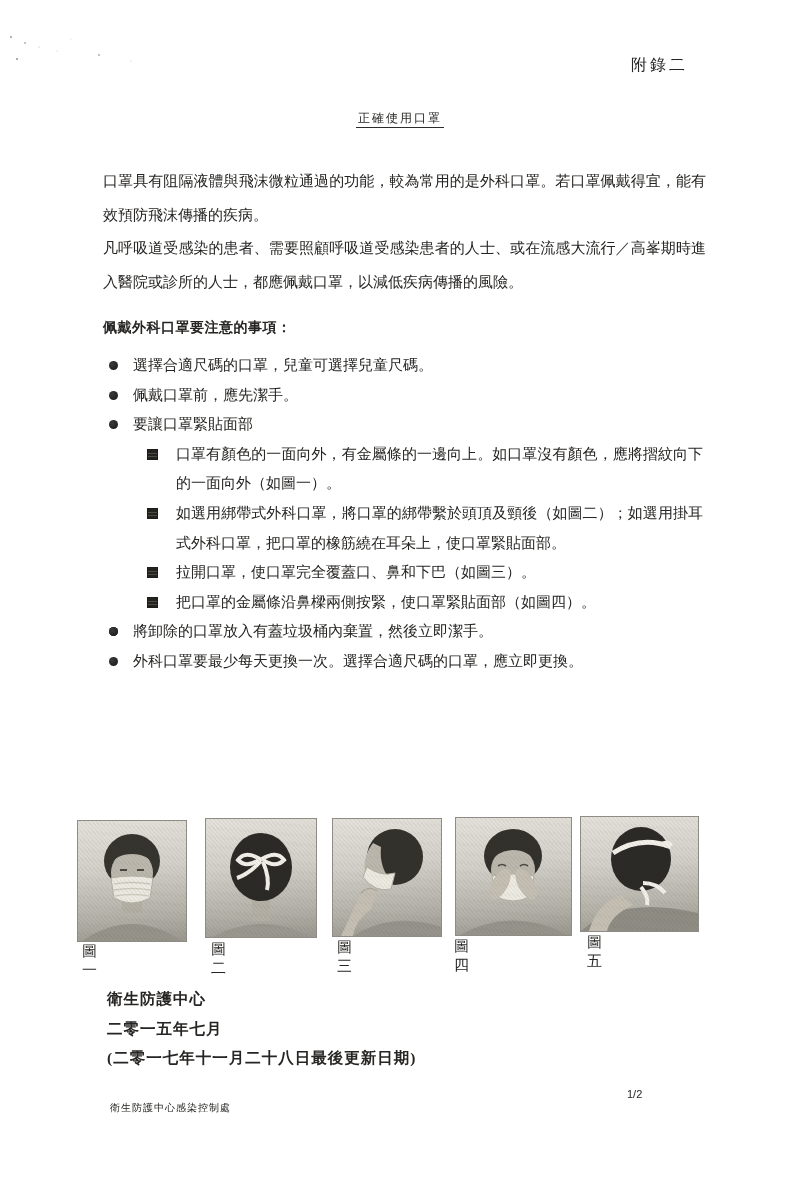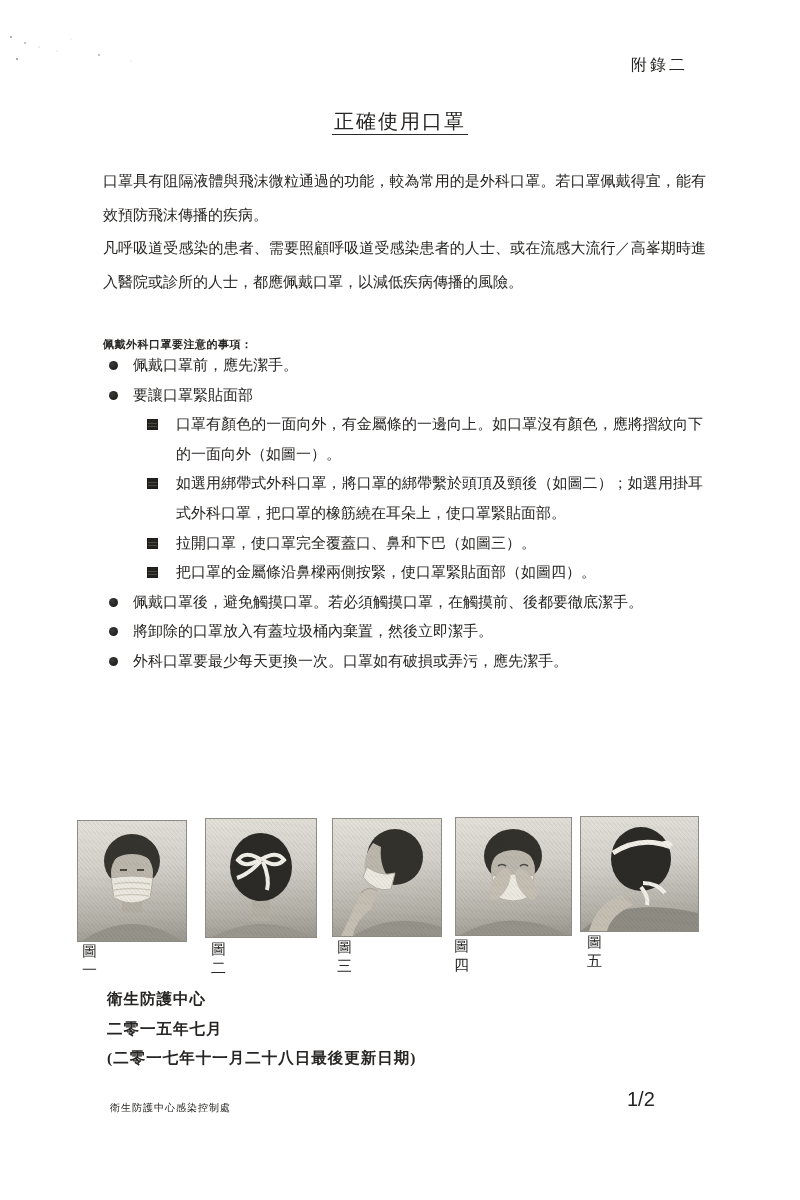--- a/index.html
+++ b/index.html
@@ -10,45 +10,45 @@
     color:#262523;
   }
   .page{position:absolute;inset:0;}
   
   .speck{position:absolute;width:2px;height:2px;background:#9a9a98;border-radius:50%;
     box-shadow:14px 6px 0 0 #b0b0ae, 28px 10px 0 -.5px #a5a5a3, 46px 14px 0 -.5px #bdbdbb,
                60px 2px 0 -.5px #c6c6c4, 88px 18px 0 0 #aeaeac, 120px 24px 0 -.5px #c2c2c0,
                6px 22px 0 0 #8f8f8d, 150px 10px 0 -1px #cfcfcd;}
   .appendix{position:absolute;top:55px;left:631px;font-size:16px;letter-spacing:3px;}
   .title{position:absolute;top:108px;left:0;width:800px;text-align:center;}
-  .title span{font-size:20px;letter-spacing:2px;border-bottom:1.4px solid #2c2b29;padding:0 2px 2px;font-family:Liberation Serif, serif;}
+  .title span{font-size:12px;letter-spacing:2px;border-bottom:1.4px solid #2c2b29;padding:0 2px 2px;font-family:Liberation Serif, serif;}
   .intro{position:absolute;top:165px;left:103px;width:603px;font-size:15px;line-height:33.5px;text-align:justify;}
   .intro p{margin:0;}
-  .section-heading{position:absolute;top:337px;left:103px;font-size:11px;font-weight:bold;letter-spacing:.5px;}
+  .section-heading{position:absolute;top:319px;left:103px;font-size:14px;font-weight:bold;letter-spacing:.5px;}
   .list{position:absolute;top:351px;left:100px;width:620px;font-size:15px;line-height:29.6px;}
   .li{position:relative;padding-left:33px;width:560px;text-align:justify;}
   .li .dot{position:absolute;left:9px;top:10px;width:9px;height:9px;border-radius:50%;
     background:radial-gradient(circle at 35% 35%, #3a3a38, #161614);}
   .sub{position:relative;padding-left:76px;width:527px;text-align:justify;}
   .sub .sq{position:absolute;left:48px;top:10px;width:9px;height:9px;
     background:linear-gradient(180deg,#23221f 0 30%,#4d4b46 30% 45%,#23221f 45% 70%,#4d4b46 70% 82%,#23221f 82%);
     outline:1px solid #1d1c1a;}
   
   .figs{position:absolute;top:0;left:0;}
   .photo{position:absolute;border:1px solid #8e8c84;overflow:hidden;
     background:linear-gradient(175deg,#e3e1da 0%,#d3d0c9 40%,#b3b0a8 78%,#9a978f 100%);}
   .photo:after{content:"";position:absolute;inset:0;
     background:repeating-linear-gradient(48deg,rgba(20,20,18,.05) 0 1px,transparent 1px 3px);}
   .photo svg{display:block;width:100%;height:100%;}
   .caption{position:absolute;font-size:15px;letter-spacing:1px;}
   
   .footer{position:absolute;top:984px;left:107px;font-size:15.5px;line-height:29.5px;letter-spacing:1px;}
   .footer p{margin:0;font-weight:bold;}
   .dept{position:absolute;top:1101px;left:110px;font-size:10px;letter-spacing:1px;}
-  .pagenum{position:absolute;top:1088px;left:627px;font-size:20px;
+  .pagenum{position:absolute;top:1088px;left:627px;font-size:11px;
     font-family:"Liberation Sans","DejaVu Sans",sans-serif;}
 </style>
 </head>
 <body>
 
 <div class="page">
 
   <div class="speck" style="top:36px;left:10px;"></div>
 
   <div class="appendix">附錄二</div>
@@ -58,20 +58,24 @@
   </div>
 
   <div class="intro">
     <p>口罩具有阻隔液體與飛沫微粒通過的功能，較為常用的是外科口罩。若口罩佩戴得宜，能有效預防飛沫傳播的疾病。</p>
     <p>凡呼吸道受感染的患者、需要照顧呼吸道受感染患者的人士、或在流感大流行／高峯期時進入醫院或診所的人士，都應佩戴口罩，以減低疾病傳播的風險。</p>
   </div>
 
   <div class="section-heading">佩戴外科口罩要注意的事項：</div>
 
   <div class="list">
+    <div class="li">
+      <span class="dot"></span>
+      <span>選擇合適尺碼的口罩，兒童可選擇兒童尺碼。</span>
+    </div>
     <div class="li">
       <span class="dot"></span>
       <span>佩戴口罩前，應先潔手。</span>
     </div>
     <div class="li">
       <span class="dot"></span>
       <span>要讓口罩緊貼面部</span>
     </div>
     <div class="sub">
       <span class="sq"></span>
@@ -84,29 +88,28 @@
     <div class="sub">
       <span class="sq"></span>
       <span>拉開口罩，使口罩完全覆蓋口、鼻和下巴（如圖三）。</span>
     </div>
     <div class="sub">
       <span class="sq"></span>
       <span>把口罩的金屬條沿鼻樑兩側按緊，使口罩緊貼面部（如圖四）。</span>
     </div>
     <div class="li">
       <span class="dot"></span>
-      <span>佩戴口罩後，避免觸摸口罩。若必須觸摸口罩，在觸摸前、後都要徹底潔手。</span>
     </div>
     <div class="li">
       <span class="dot"></span>
       <span>將卸除的口罩放入有蓋垃圾桶內棄置，然後立即潔手。</span>
     </div>
     <div class="li">
       <span class="dot"></span>
-      <span>外科口罩要最少每天更換一次。口罩如有破損或弄污，應先潔手。</span>
+      <span>外科口罩要最少每天更換一次。選擇合適尺碼的口罩，應立即更換。</span>
     </div>
   </div>
 
   <div class="figs">
 
     <div class="photo" style="left:77px;top:820px;width:108px;height:120px;">
       <svg viewBox="0 0 108 120">
         <path d="M4,120 Q54,86 104,120 L104,120 4,120 Z" fill="#96938b"></path>
         <rect x="44" y="72" width="20" height="20" fill="#b4afa4"></rect>
         <ellipse cx="54" cy="40" rx="28" ry="27" fill="#36342f"></ellipse>

